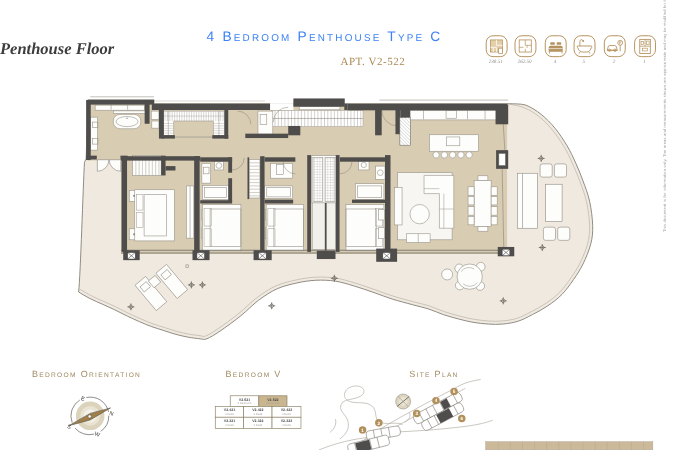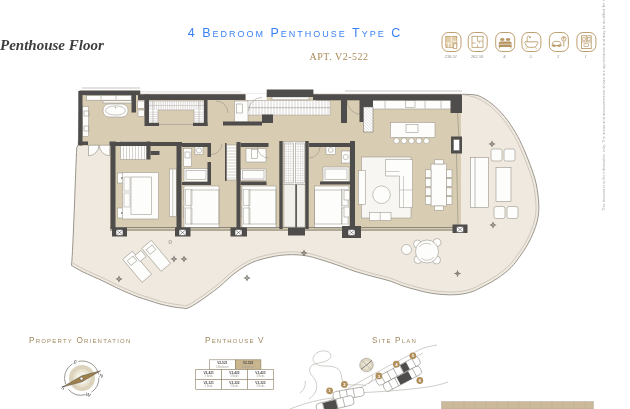--- a/index.html
+++ b/index.html
@@ -12,22 +12,22 @@
         font-family:"Liberation Serif",serif;font-style:italic;font-weight:bold;font-size:15px;}
   .sub2{left:0;top:51px;width:590px;text-align:center;color:#a98a56;
         font-family:"Liberation Serif",serif;font-size:10px;letter-spacing:0.5px;padding-left:44px;}
   .h2{color:#9f8960;font-size:8.2px;font-variant:small-caps;letter-spacing:1.2px;}
 </style>
 </head>
 <body>
   <div class="abs title">4 Bedroom Penthouse Type C</div>
   <div class="abs sub1">Penthouse Floor</div>
   <div class="abs sub2">APT. V2-522</div>
-  <div class="abs h2" style="left:29px;top:336px;">Property Orientation</div>
-  <div class="abs h2" style="left:205px;top:336px;">Penthouse V</div>
+  <div class="abs h2" style="left:29px;top:336px;">Bedroom Orientation</div>
+  <div class="abs h2" style="left:205px;top:336px;">Bedroom V</div>
   <div class="abs h2" style="left:351px;top:336px;padding-left:21px;">Site Plan</div>
   <svg class="abs" style="left:0;top:0;" width="630" height="409" viewBox="0 0 630 409">
     <defs>
       <pattern id="grid" width="2.4" height="2.4" patternUnits="userSpaceOnUse">
         <path d="M2.4 0H0V2.4" fill="none" stroke="#9a958a" stroke-width="0.4"></path>
       </pattern>
       <pattern id="hatch" width="2.2" height="2.2" patternUnits="userSpaceOnUse" patternTransform="rotate(45)">
         <path d="M0 0H2.2" fill="none" stroke="#8a8a8a" stroke-width="0.45"></path>
       </pattern>
     </defs>

